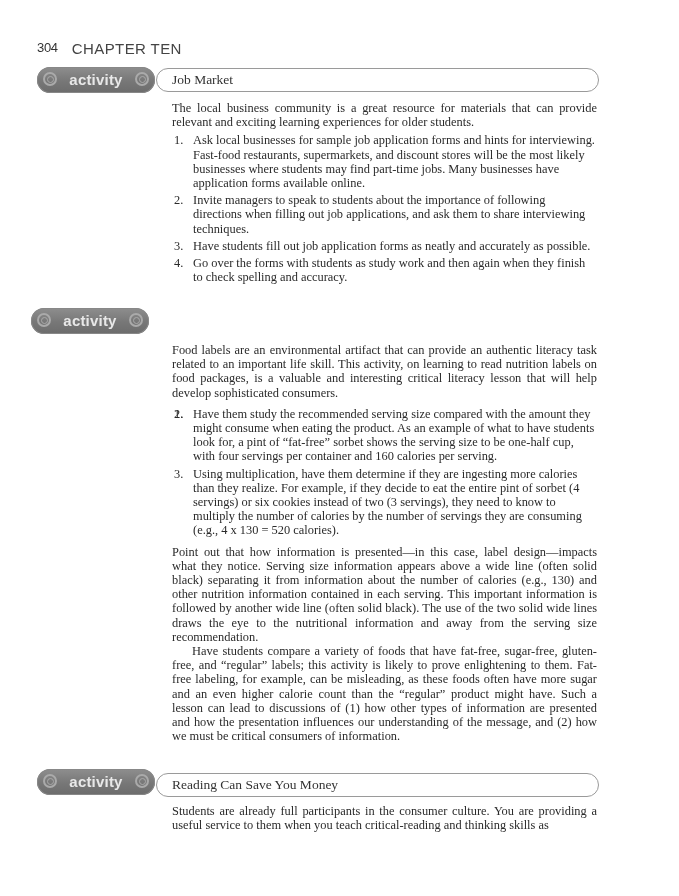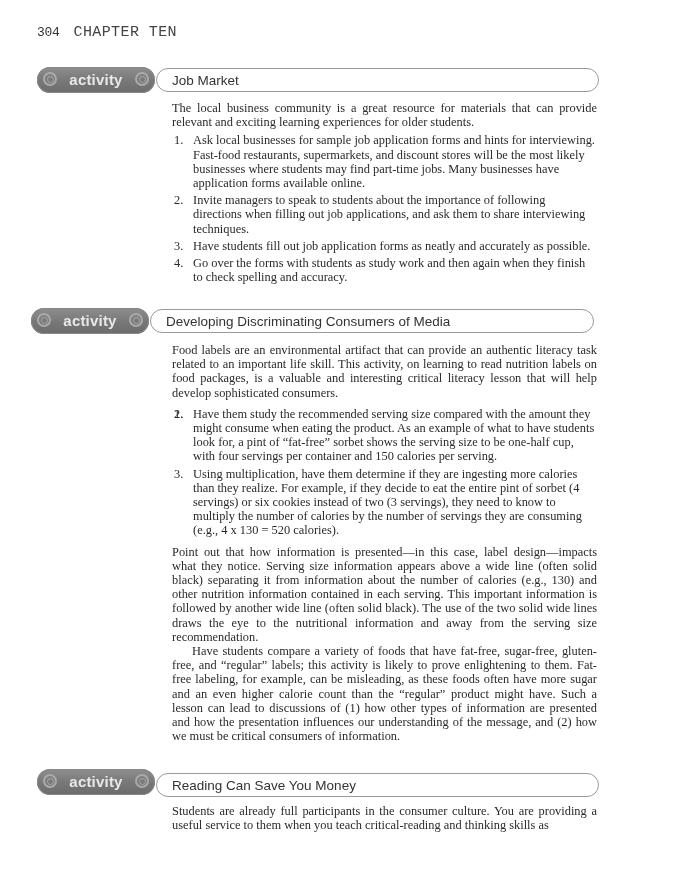--- a/index.html
+++ b/index.html
@@ -11,25 +11,25 @@
       width: 679px;
       height: 896px;
       position: relative;
       overflow: hidden;
       font-family: "Liberation Serif", "DejaVu Serif", serif;
       color: #2a2a2a;
     }
     .page-header {
       position: absolute;
       left: 37px;
-      top: 24px;
-      font-family: Liberation Mono, monospace;
+      top: 40px;
+      font-family: Liberation Sans, sans-serif;
       color: #333;
       display: flex;
-      align-items: center;
+      align-items: flex-start;
     }
     .page-number {
       font-size: 13px;
       font-weight: normal;
       margin-right: 14px;
       letter-spacing: -0.3px;
     }
     .chapter-title {
       font-size: 15px;
       letter-spacing: 0.4px;
@@ -86,21 +86,21 @@
       position: absolute;
       top: 0;
       height: 24px;
       border: 1px solid #9a9a9a;
       border-radius: 12px;
       background: #fff;
       box-sizing: border-box;
       display: flex;
       align-items: center;
       padding-left: 15px;
-      font-family: Liberation Sans, sans-serif;
+      font-family: Liberation Serif, serif;
       font-size: 13.5px;
       color: #333;
     }
     .body-block {
       position: absolute;
       left: 172px;
       width: 425px;
       font-size: 12.4px;
       line-height: 14.2px;
       text-align: justify;
@@ -154,28 +154,27 @@
     <li><span class="num">4.</span><span>Go over the forms with students as study work and then again when they finish to check spelling and accuracy.</span></li>
   </ol>
 </div>
 
 <div class="activity-head" style="left:31px; top:308px; width:563px;">
   <div class="badge">
     <span class="badge-ring left"></span>
     <span class="badge-label">activity</span>
     <span class="badge-ring right"></span>
   </div>
-  <div class="title-bar" style="left:119px; top:1px; width:444px;">Developing Discriminating Consumers of Media</div>
 </div>
 
 <div class="body-block" style="top:343px;">
   <p style="margin-bottom:7px;">Food labels are an environmental artifact that can provide an authentic literacy task related to an important life skill. This activity, on learning to read nutrition labels on food packages, is a valuable and interesting critical literacy lesson that will help develop sophisticated consumers.</p>
   <ol class="steps" style="margin-bottom:7px;">
     <li><span class="num">1.</span></li>
-    <li><span class="num">2.</span><span>Have them study the recommended serving size compared with the amount they might consume when eating the product. As an example of what to have students look for, a pint of “fat-free” sorbet shows the serving size to be one-half cup, with four servings per container and 150 calories per serving.</span></li>
+    <li><span class="num">2.</span><span>Have them study the recommended serving size compared with the amount they might consume when eating the product. As an example of what to have students look for, a pint of “fat-free” sorbet shows the serving size to be one-half cup, with four servings per container and 160 calories per serving.</span></li>
     <li><span class="num">3.</span><span>Using multiplication, have them determine if they are ingesting more calories than they realize. For example, if they decide to eat the entire pint of sorbet (4 servings) or six cookies instead of two (3 servings), they need to know to multiply the number of calories by the number of servings they are consuming (e.g., 4 x 130 = 520 calories).</span></li>
   </ol>
   <p>Point out that how information is presented—in this case, label design—impacts what they notice. Serving size information appears above a wide line (often solid black) separating it from information about the number of calories (e.g., 130) and other nutrition information contained in each serving. This important information is followed by another wide line (often solid black). The use of the two solid wide lines draws the eye to the nutritional information and away from the serving size recommendation.</p>
   <p class="indent">Have students compare a variety of foods that have fat-free, sugar-free, gluten-free, and “regular” labels; this activity is likely to prove enlightening to them. Fat-free labeling, for example, can be misleading, as these foods often have more sugar and an even higher calorie count than the “regular” product might have. Such a lesson can lead to discussions of (1) how other types of information are presented and how the presentation influences our understanding of the message, and (2) how we must be critical consumers of information.</p>
 </div>
 
 <div class="activity-head" style="left:37px; top:769px; width:562px;">
   <div class="badge">
     <span class="badge-ring left"></span>
     <span class="badge-label">activity</span>

